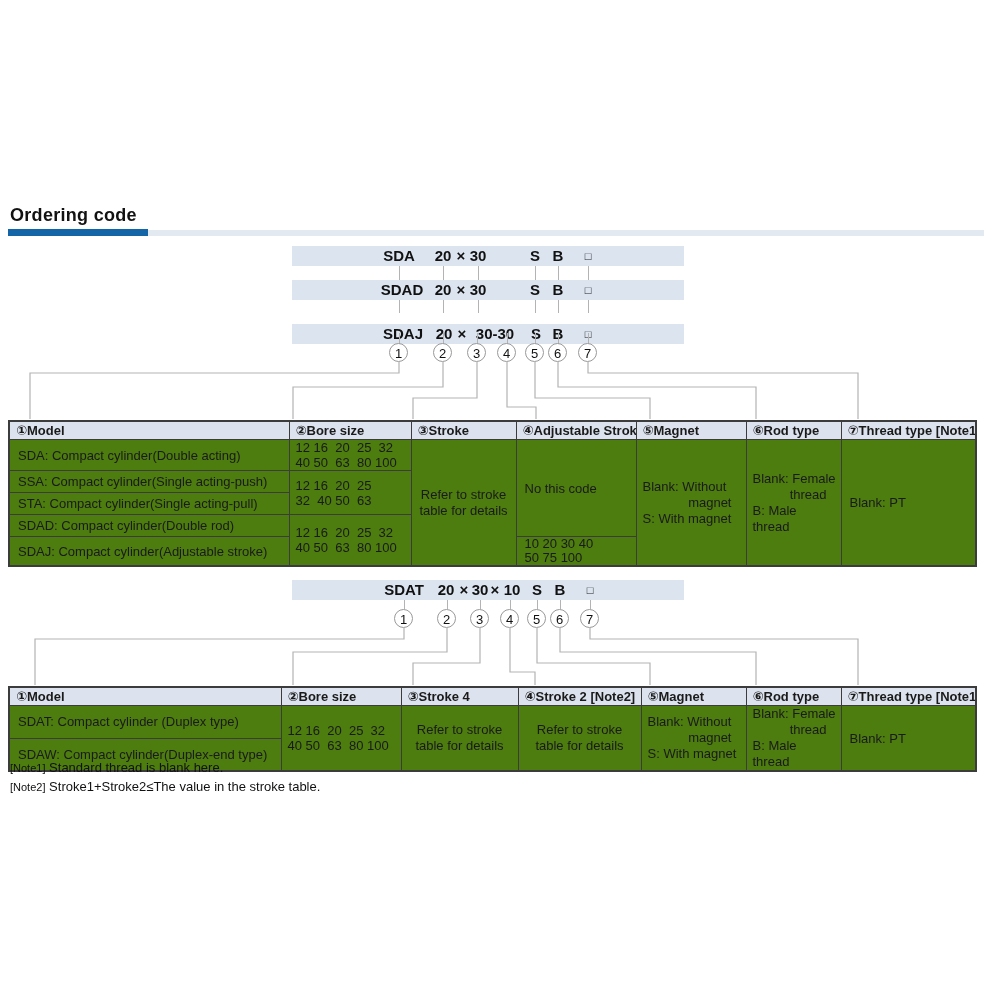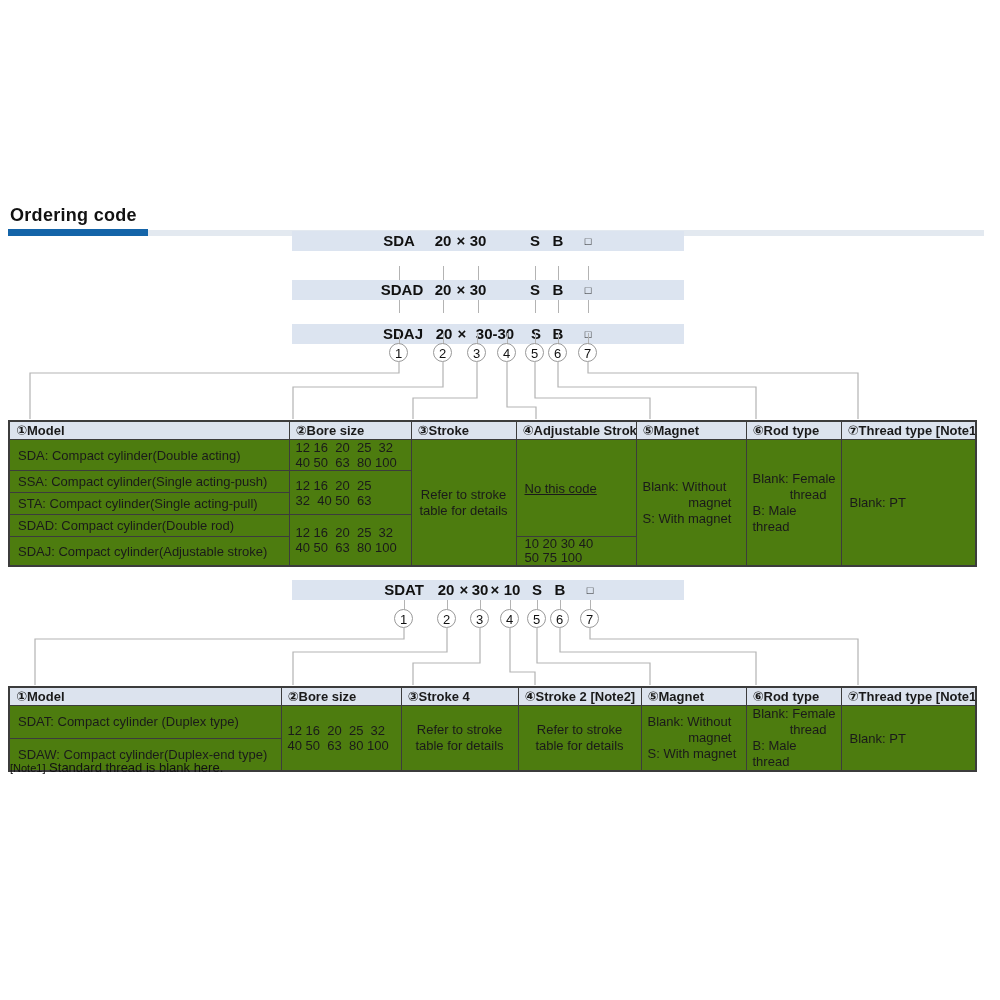--- a/index.html
+++ b/index.html
@@ -23,21 +23,21 @@
   
   .connectors{position:absolute;left:0;top:0;pointer-events:none;}
   
   table.otable{position:absolute;left:8px;border-collapse:collapse;table-layout:fixed;
                border:2px solid #3c3c3c;background:#4d7c0f;}
   .otable th,.otable td{border:1px solid #3c3c3c;font-size:13px;padding:0;overflow:hidden;}
   .otable th{background:#dce3ee;font-weight:bold;text-align:left;padding:1px 0 1px 6px;font-size:13px;white-space:nowrap;}
   .otable td.model{text-align:left;padding-left:8px;white-space:nowrap;}
   .otable td.bore{text-align:left;padding-left:6px;white-space:pre;line-height:15px;vertical-align:middle;}
   .otable td.center{text-align:center;vertical-align:middle;line-height:16px;}
-  .otable td.adj{text-align:left;padding-left:8px;vertical-align:middle;text-decoration:underline;}
+  .otable td.adj{text-align:left;padding-left:8px;vertical-align:middle;}
   .otable td.adjv{text-align:left;padding-left:8px;vertical-align:middle;line-height:14px;}
   .otable td.stack{vertical-align:middle;padding:0 4px 0 6px;line-height:16px;}
   .otable td.stack .l{text-align:left;}
   .otable td.stack .r{text-align:right;padding-right:10px;}
   .otable td.thread{text-align:left;padding-left:8px;vertical-align:middle;}
   
   .note{position:absolute;left:10px;font-size:13px;color:#111;}
   .note .nlab{font-size:11px;margin-top:46px;}
 </style>
 </head>
@@ -61,21 +61,21 @@
       <path d="M404,628 V639 H35 V685"></path>
       <path d="M447,628 V652 H293 V685"></path>
       <path d="M480,628 V663 H413 V685"></path>
       <path d="M510,628 V672 H535 V685"></path>
       <path d="M537,628 V663 H650 V685"></path>
       <path d="M560,628 V652 H756 V685"></path>
       <path d="M590,628 V639 H858 V685"></path>
     </g>
   </svg>
 
-  <div class="codebar" style="top:231px">
+  <div class="codebar" style="top:246px">
     <span class="tok" style="left:107px">SDA</span>
     <span class="tok" style="left:151px">20</span>
     <span class="tok" style="left:169px">×</span>
     <span class="tok" style="left:186px">30</span>
     <span class="tok" style="left:243px">S</span>
     <span class="tok" style="left:266px">B</span>
     <span class="tok sq" style="left:296px">□</span>
   </div>
   <div class="codebar" style="top:280px">
     <span class="tok" style="left:110px">SDAD</span>
@@ -265,14 +265,18 @@
       <tr style="height:26px">
         <td class="model">SDAW: Compact cylinder(Duplex-end type)</td>
       </tr>
     </tbody>
   </table>
 
   <div class="note" style="top:760px">
     <span class="nlab">[Note1]</span>
     <span>Standard thread is blank here.</span>
   </div>
+  <div class="note" style="top:779px">
+    <span class="nlab">[Note2]</span>
+    <span>Stroke1+Stroke2≤The value in the stroke table.</span>
+  </div>
 
 </div>
 
 </body></html>

